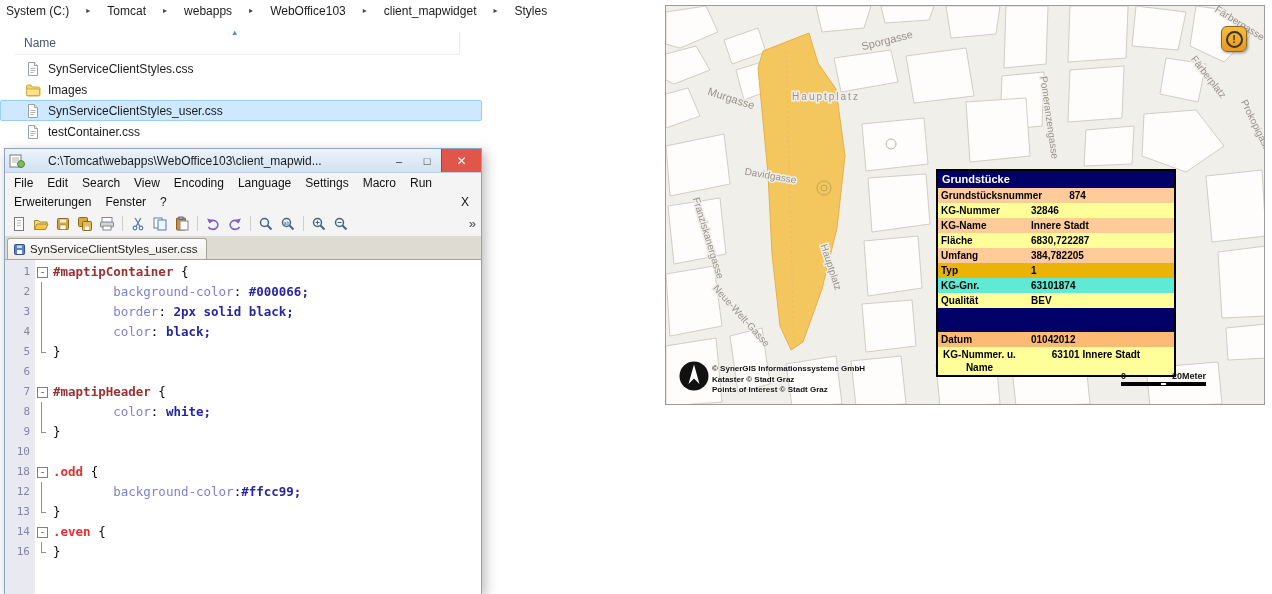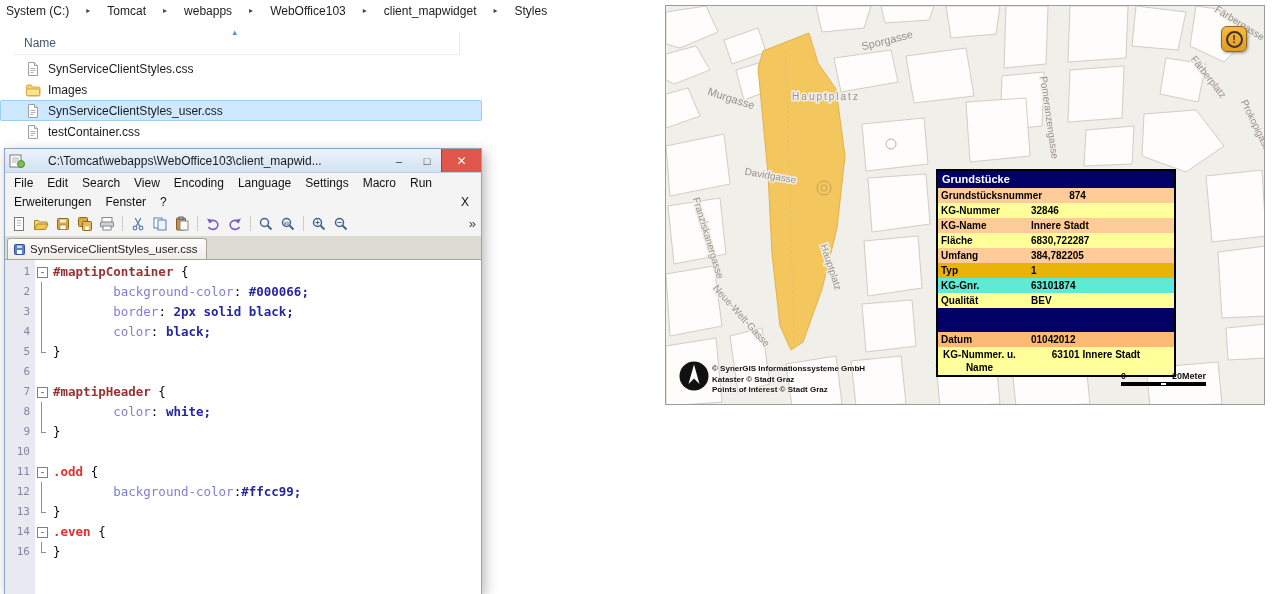--- a/index.html
+++ b/index.html
@@ -338,21 +338,21 @@
           <span class="ln" data-name="line-number">9</span>
           <span class="fold fold-end" data-name="fold-margin"></span>
           <span class="ct" data-name="code-text"><span class="tok-plain">}</span></span>
         </div>
         <div class="code-line" data-name="code-line">
           <span class="ln" data-name="line-number">10</span>
           <span class="fold fold-none" data-name="fold-margin"></span>
           <span class="ct" data-name="code-text"></span>
         </div>
         <div class="code-line" data-name="code-line">
-          <span class="ln" data-name="line-number">11</span>
+          <span class="ln" data-name="line-number">18</span>
           <span class="fold fold-start" data-name="fold-toggle-icon"></span>
           <span class="ct" data-name="code-text"><span class="tok-sel-class">.odd</span><span class="tok-plain"> {</span></span>
         </div>
         <div class="code-line" data-name="code-line">
           <span class="ln" data-name="line-number">12</span>
           <span class="fold fold-mid" data-name="fold-margin"></span>
           <span class="ct" data-name="code-text"><span class="tok-plain">        </span><span class="tok-prop">background-color</span><span class="tok-plain">:</span><span class="tok-val">#ffcc99;</span></span>
         </div>
         <div class="code-line" data-name="code-line">
           <span class="ln" data-name="line-number">13</span>

